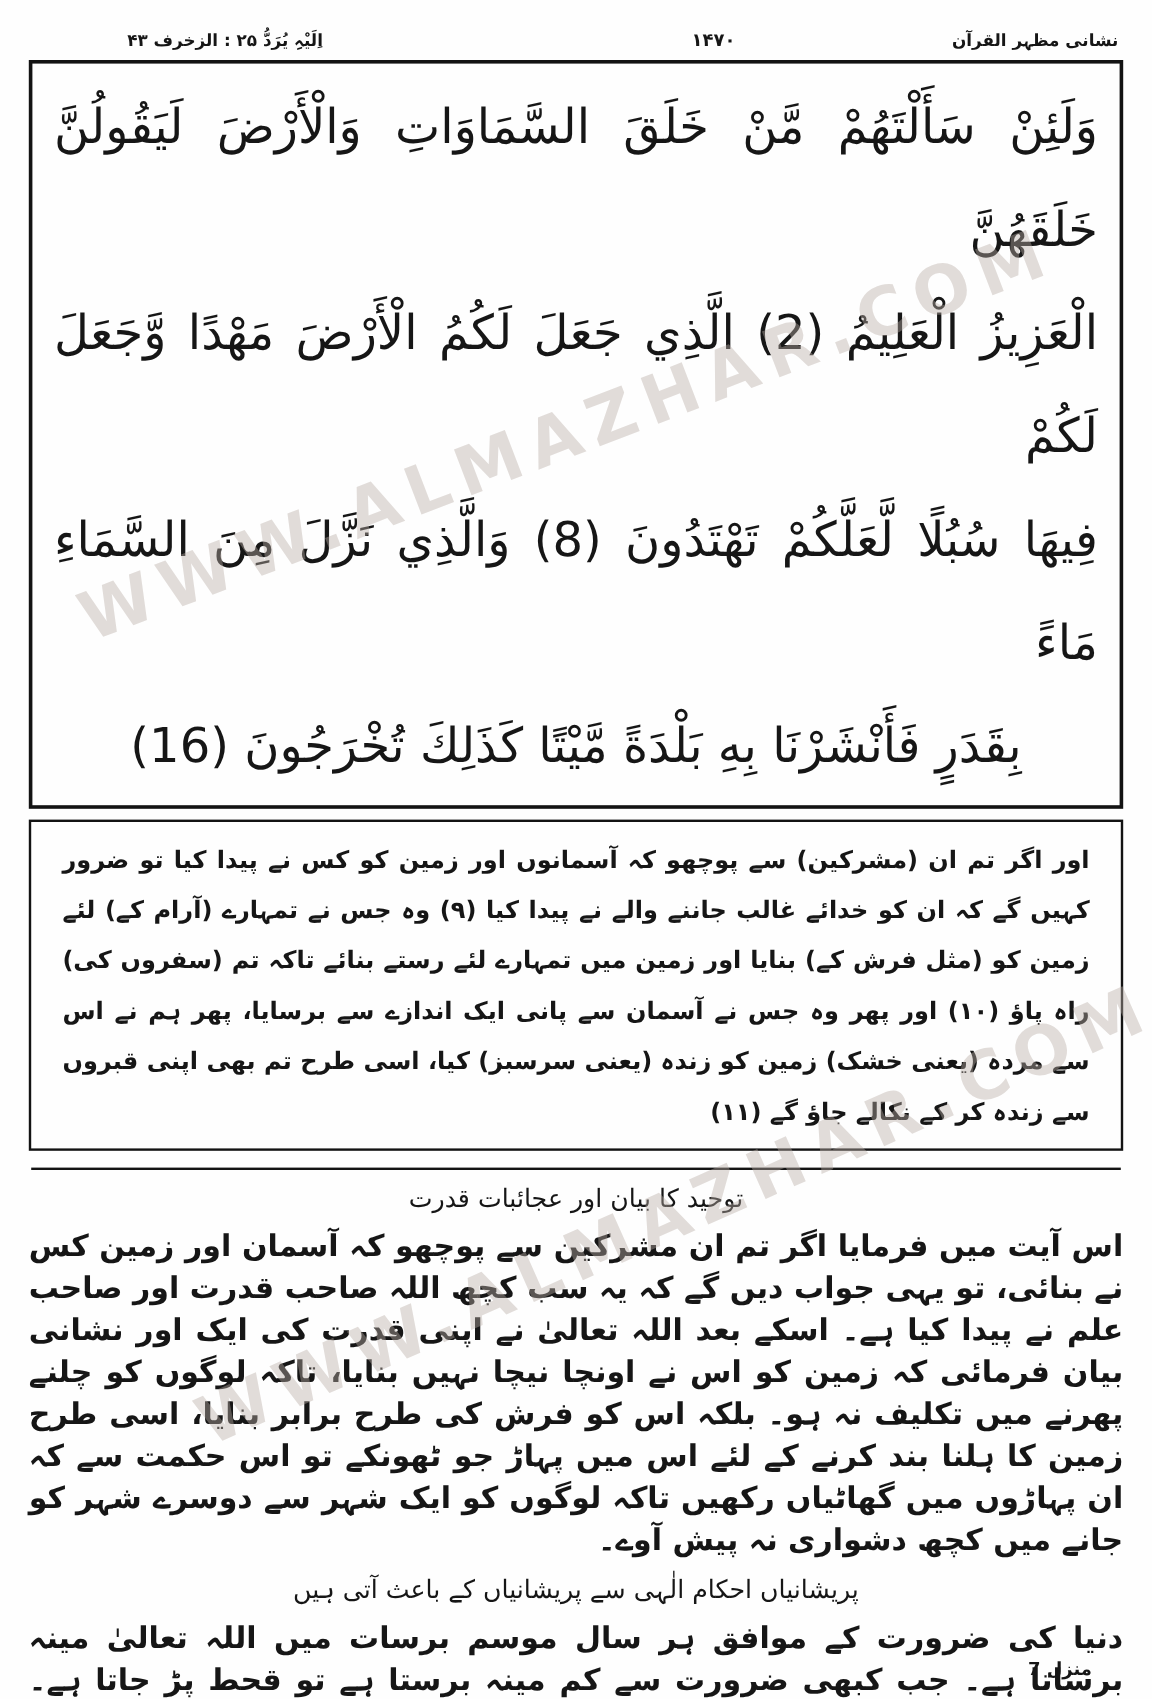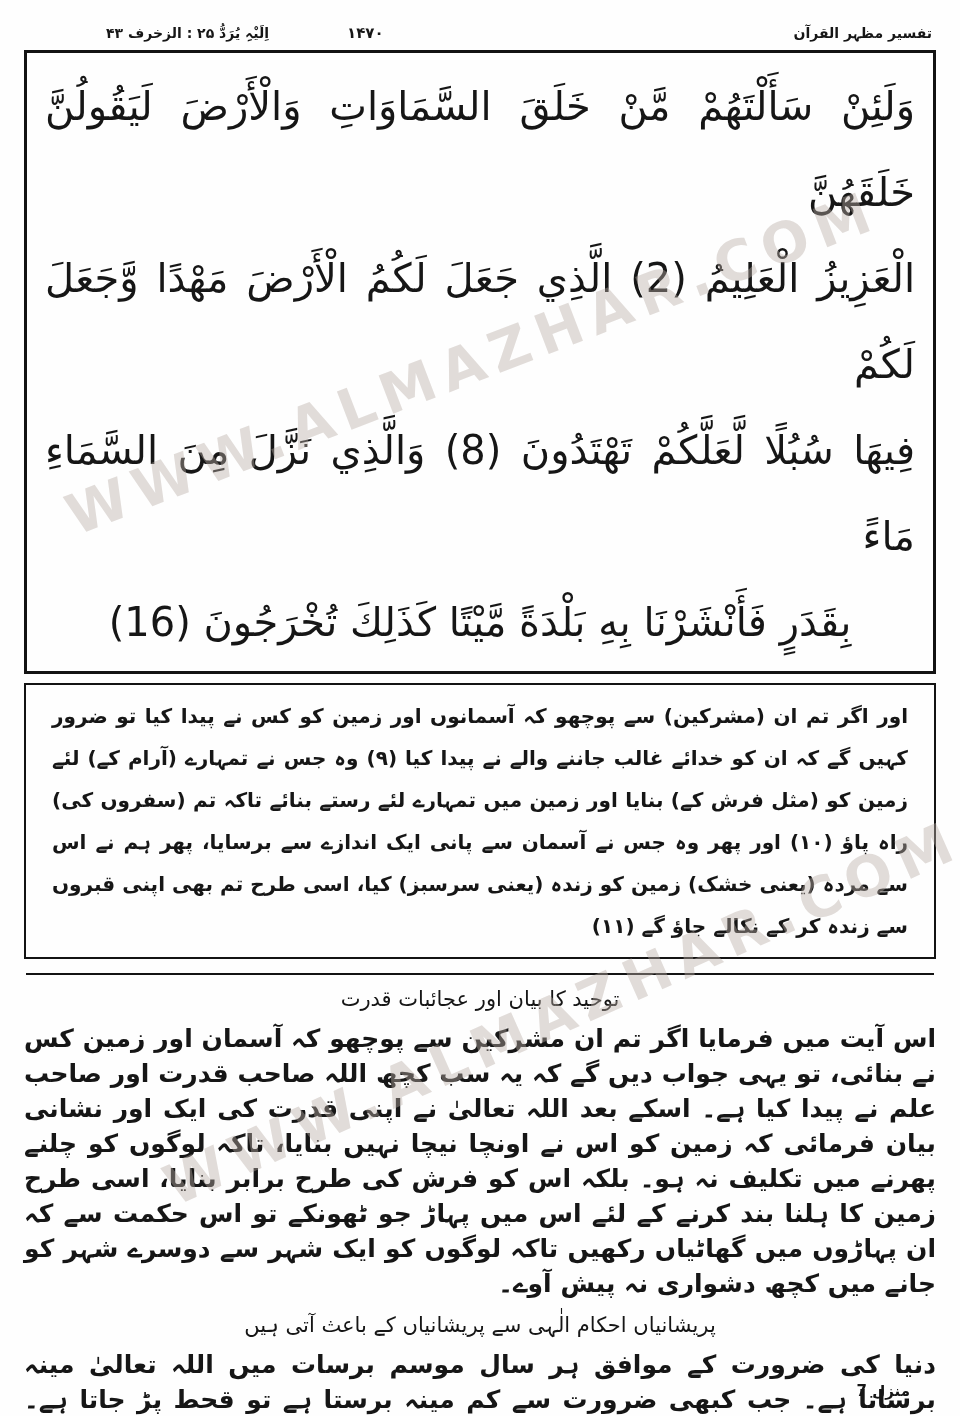--- a/index.html
+++ b/index.html
@@ -4,21 +4,21 @@
 <style>
   * { margin:0; padding:0; box-sizing:border-box; }
   html,body { width:960px; height:1416px; }
   body { background:#e9e7e2; font-family:"DejaVu Sans", sans-serif; color:#161616; }
   .page {
     position:relative; width:960px; height:1416px; background:#fefefe;
     overflow:hidden; padding:24px 24px 0; direction:rtl;
   }
   .header { display:flex; align-items:baseline; font-size:14px; font-weight:700; padding:0 4px 8px; }
   .h-right { flex:1.2; text-align:start; }
-  .h-center { flex:1; text-align:left; font-size:15px; }
+  .h-center { flex:1; text-align:right; font-size:15px; }
   .h-left { flex:1.2; text-align:center; }
 
   .quran-box { border:3px solid #131313; padding:10px 18px 6px; }
   .quran-line {
     font-size:40px; font-weight:400; line-height:86px;
     text-align:justify; text-align-last:justify; direction:rtl;
   }
   .quran-line.last { text-align-last:center; }
 
   .translation-box { border:2px solid #131313; margin-top:9px; padding:10px 26px; }
@@ -38,21 +38,21 @@
   }
   .wm1 { top:330px; left:40px; transform:rotate(-21deg); }
   .wm2 { top:980px; left:130px; transform:rotate(-24deg); }
 </style>
 </head>
 <body>
 
 <div class="page">
 
   <div class="header">
-    <span class="h-right">تفسیر مظہر القرآن</span>
+    <span class="h-right">نشانی مظہر القرآن</span>
     <span class="h-center">۱۴۷۰</span>
     <span class="h-left">اِلَیْہِ یُرَدُّ ۲۵ : الزخرف ۴۳</span>
   </div>
 
   <div class="quran-box">
     <div class="quran-line">وَلَئِنْ سَأَلْتَهُمْ مَّنْ خَلَقَ السَّمَاوَاتِ وَالْأَرْضَ لَيَقُولُنَّ خَلَقَهُنَّ</div>
     <div class="quran-line">الْعَزِيزُ الْعَلِيمُ (2) الَّذِي جَعَلَ لَكُمُ الْأَرْضَ مَهْدًا وَّجَعَلَ لَكُمْ</div>
     <div class="quran-line">فِيهَا سُبُلًا لَّعَلَّكُمْ تَهْتَدُونَ (8) وَالَّذِي نَزَّلَ مِنَ السَّمَاءِ مَاءً</div>
     <div class="quran-line last">بِقَدَرٍ فَأَنْشَرْنَا بِهِ بَلْدَةً مَّيْتًا كَذَلِكَ تُخْرَجُونَ (16)</div>
   </div>

